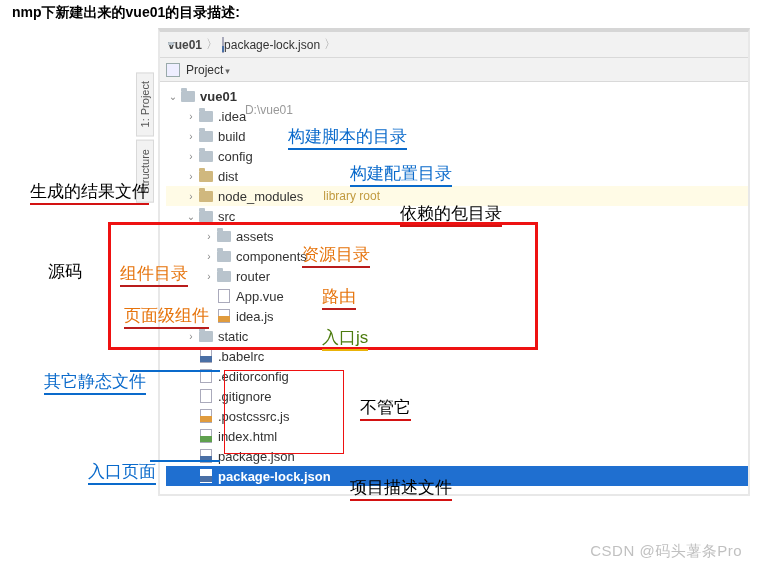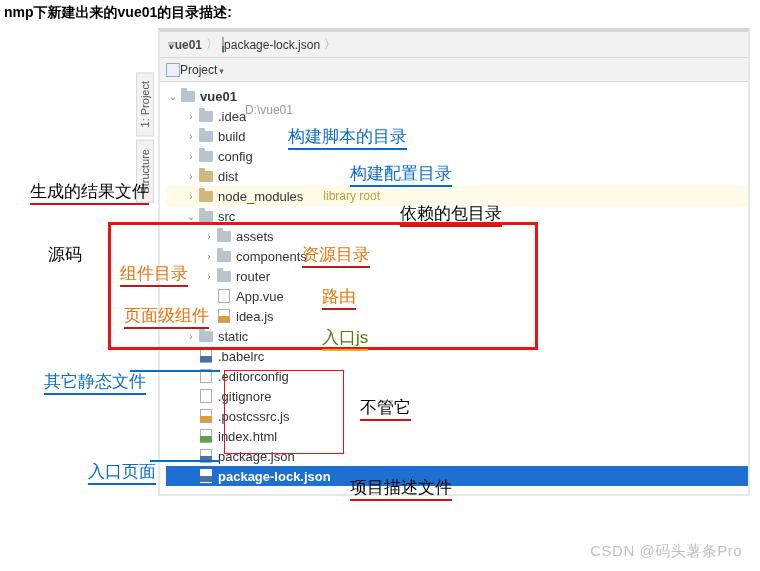--- a/index.html
+++ b/index.html
@@ -1,22 +1,22 @@
 <!DOCTYPE html>
 <html><head>
 <meta charset="utf-8">
 <style>
   * { box-sizing: border-box; margin: 0; padding: 0; }
   body { font-family: "Microsoft YaHei", Arial, sans-serif; font-size: 13px; background: #fff; width: 760px; height: 571px; position: relative; overflow: hidden; }
-  .title { font-weight: bold; font-size: 14px; padding: 4px 0 6px 4px; border-radius: 12px; }
+  .title { font-weight: bold; font-size: 14px; padding: 4px 0 6px 12px; border-radius: 12px; }
   .ide-wrap { position: absolute; left: 158px; top: 28px; right: 10px; border: 2px solid #e8e8e8; border-top: 4px solid #d6d6d6; background: #fff; }
   .crumb { background: #f2f2f2; border-bottom: 1px solid #d9d9d9; height: 26px; display: flex; align-items: center; padding: 0 8px; font-size: 12px; color: #333; }
   .crumb .chev { color: #999; margin: 0 4px; }
   .crumb .fld { color: #464646; font-weight: bold; }
-  .toolbar { background: #f2f2f2; border-bottom: 1px solid #d9d9d9; height: 24px; display: flex; align-items: center; padding: 0 6px; font-size: 12px; color: #333; }
+  .toolbar { background: #f2f2f2; border-bottom: 1px solid #d9d9d9; height: 24px; display: flex; align-items: center; padding: 0 6px; font-size: 12px; color: #333; gap: 6px; }
   .toolbar .sq { width: 14px; height: 14px; border: 1px solid #9aa; background: #eef; display: inline-block; }
   .toolbar .drop::after { content: "▾"; font-size: 9px; color: #666; margin-left: 2px; }
   .sidebar-tabs { position: absolute; left: -24px; top: 40px; width: 22px; }
   .sidebar-tabs .tab { writing-mode: vertical-rl; transform: rotate(180deg); font-size: 11px; color: #555; background: #f2f2f2; border: 1px solid #d9d9d9; padding: 8px 2px; margin-bottom: 4px; text-align: center; }
   .tree { padding: 4px 0 8px 6px; font-size: 13px; color: #333; }
   .row { display: flex; align-items: center; height: 20px; white-space: nowrap; }
   .row .ar { width: 14px; text-align: center; color: #888; font-size: 10px; cursor: pointer; }
   .row .ic { width: 16px; height: 14px; display: inline-flex; align-items: center; justify-content: center; margin-right: 4px; }
   .fld-ic { width: 14px; height: 11px; background: #b9c4cd; border-radius: 1px; position: relative; }
   .fld-ic::before { content: ""; position: absolute; top: -3px; left: 0; width: 6px; height: 3px; background: #b9c4cd; border-radius: 1px 1px 0 0; }
@@ -220,21 +220,21 @@
   </div>
 </div>
 
 <div class="redbox" style="left:108px; top:222px; width:430px; height:128px;"></div>
 <div class="redbox thin" style="left:224px; top:370px; width:120px; height:84px;"></div>
 
 <span class="anno blue" style="left:288px; top:125px">构建脚本的目录</span>
 <span class="anno blue" style="left:350px; top:162px">构建配置目录</span>
 <span class="anno red" style="left:30px; top:180px">生成的结果文件</span>
 <span class="anno red" style="left:400px; top:202px">依赖的包目录</span>
-<span class="anno red" style="left:48px; top:243px; border-bottom:none">源码</span>
+<span class="anno red" style="left:48px; top:260px; border-bottom:none">源码</span>
 <span class="anno orange" style="left:302px; top:243px">资源目录</span>
 <span class="anno orange" style="left:120px; top:262px">组件目录</span>
 <span class="anno orange" style="left:322px; top:285px">路由</span>
 <span class="anno orange" style="left:124px; top:304px">页面级组件</span>
 <span class="anno green" style="left:322px; top:326px">入口js</span>
 <span class="anno blue" style="left:44px; top:370px">其它静态文件</span>
 <span class="anno" style="left:130px; top:370px; width:90px; height:1px; border-bottom:2px solid #0a6acb"></span>
 <span class="anno red" style="left:360px; top:396px">不管它</span>
 <span class="anno blue" style="left:88px; top:460px">入口页面</span>
 <span class="anno" style="left:150px; top:460px; width:70px; height:1px; border-bottom:2px solid #0a6acb"></span>

